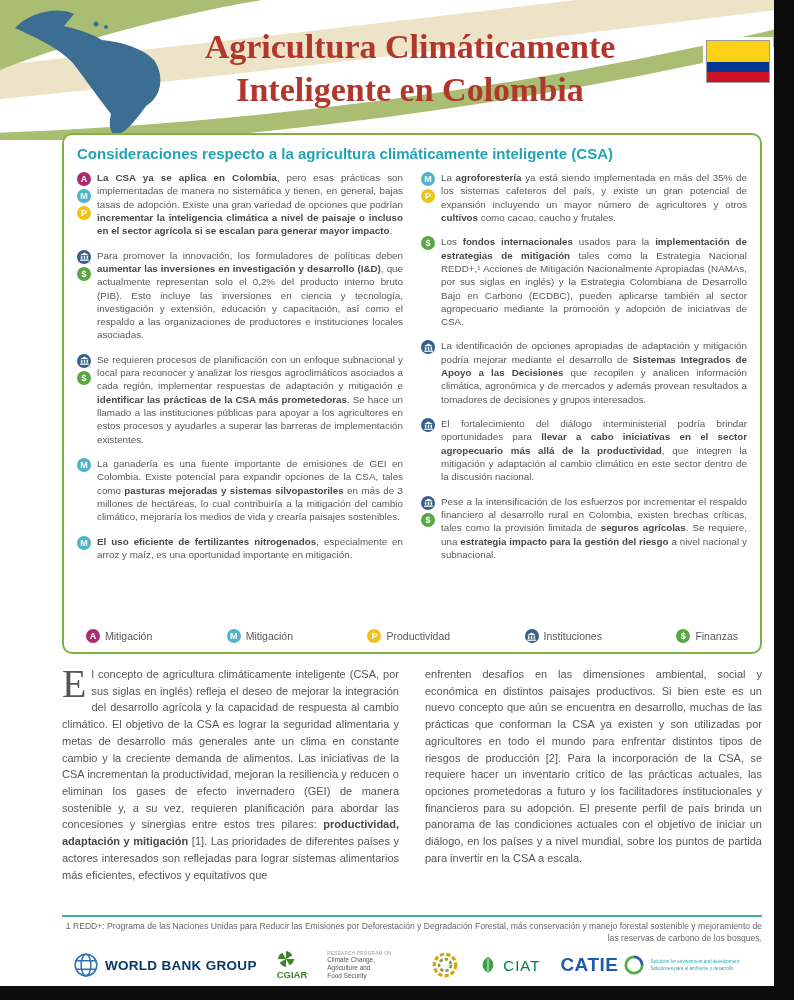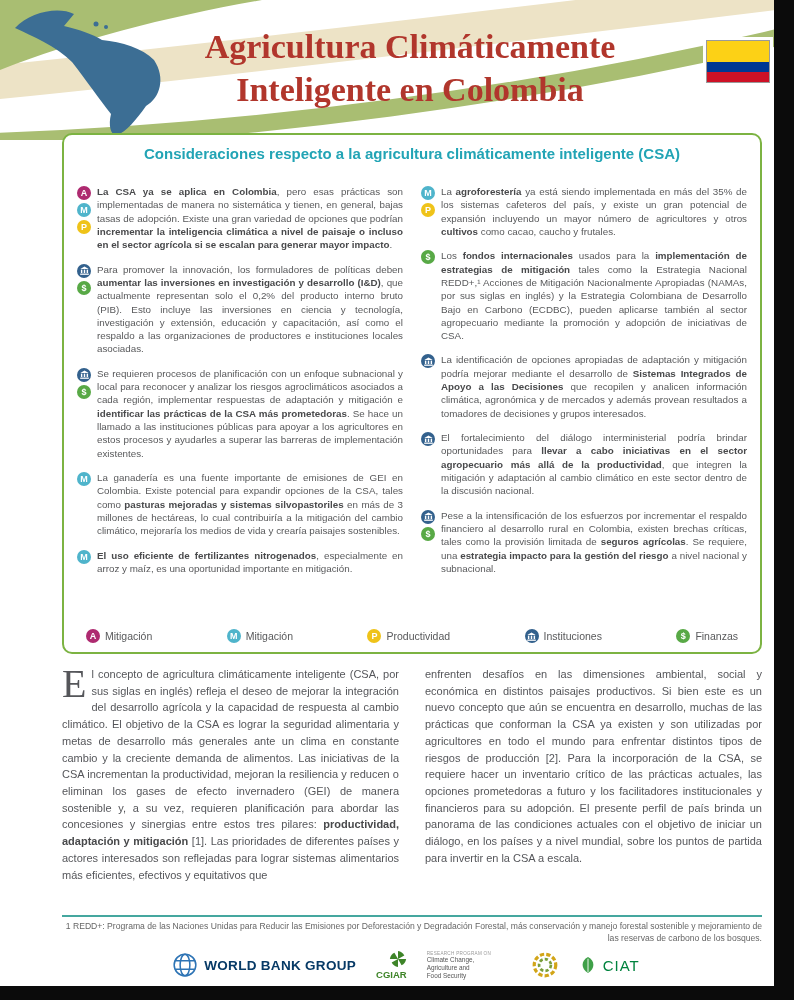--- a/index.html
+++ b/index.html
@@ -10,21 +10,21 @@
   .header-art{position:absolute;left:0;top:0;}
   .page-title{position:absolute;left:128px;top:26px;width:564px;text-align:center;
     font-family:"Liberation Serif",serif;font-weight:bold;font-size:34px;line-height:1.26;color:#B1362C;}
   .flag{position:absolute;left:706px;top:40px;width:62px;height:41px;border:1px solid #9a9a9a;box-shadow:0 0 0 3px #fff;}
   .flag .y{height:50%;background:#FCD116;}
   .flag .b{height:25%;background:#003893;}
   .flag .r{height:25%;background:#CE1126;}
 
   .box{position:absolute;left:62px;top:133px;width:700px;height:521px;border:2px solid #7CB342;border-radius:10px;
     box-sizing:border-box;padding:8px 13px;overflow:hidden;background:#fff;}
-  .box-heading{text-align:center;color:#22A4B5;font-weight:bold;font-size:15px;margin:2px 0 23px 0;}
+  .box-heading{text-align:left;color:#22A4B5;font-weight:bold;font-size:15px;margin:2px 0 9px 0;}
   .cols{display:flex;gap:18px;}
   .col{flex:1;display:flex;flex-direction:column;gap:11px;}
   .item{display:flex;gap:6px;}
   .icons{display:flex;flex-direction:column;gap:3px;flex:0 0 14px;padding-top:1px;}
   .dot{width:14px;height:14px;border-radius:50%;color:#fff;font-size:9px;font-weight:bold;
     display:inline-flex;align-items:center;justify-content:center;flex:0 0 auto;}
   .itext{font-size:9.8px;line-height:1.36;color:#58595B;text-align:justify;}
   .itext b{color:#494a4c;}
   .legend{position:absolute;left:22px;right:22px;bottom:9px;display:flex;justify-content:space-between;}
   .legend-item{display:flex;align-items:center;gap:5px;font-size:10.5px;color:#58595B;}
@@ -33,21 +33,21 @@
   .bodycol{flex:1;font-size:11px;line-height:1.52;color:#55565A;text-align:justify;}
   .bodycol b{color:#48494b;}
   .dropcap{float:left;font-family:"Liberation Serif",serif;font-size:40px;line-height:32px;padding:2px 5px 0 0;color:#55565A;}
 
   .rule{position:absolute;left:62px;top:915px;width:700px;height:2px;background:#45A79F;}
   .footnote{position:absolute;left:62px;top:921px;width:700px;font-size:8.6px;line-height:1.35;color:#666;text-align:right;}
 
   .footer{position:absolute;left:48px;top:946px;width:716px;height:38px;display:flex;align-items:center;justify-content:center;gap:20px;}
   .logo{display:flex;align-items:center;gap:6px;}
   .wb-text{font-size:13.5px;font-weight:bold;color:#073A66;letter-spacing:.3px;white-space:nowrap;}
-  .cgiar{display:flex;flex-direction:column;align-items:flex-end;gap:1px;}
+  .cgiar{display:flex;flex-direction:column;align-items:flex-start;gap:1px;}
   .cgiar-label{font-size:9.5px;font-weight:bold;color:#3E8428;}
   .ccafs-text{width:84px;line-height:1.2;}
   .ccafs-text .l0{font-size:4.6px;color:#9a9a9a;letter-spacing:.3px;}
   .ccafs-text .ln{font-size:6.4px;color:#555;}
   .ciat-label{font-size:15px;font-weight:normal;color:#00833E;letter-spacing:1px;}
   .catie-label{font-size:19px;font-weight:bold;color:#1F5CA9;letter-spacing:.5px;}
   .catie-tag{display:flex;flex-direction:column;gap:1px;}
   .catie-tag span{font-size:4.6px;color:#2AA6B5;line-height:1.2;}
 </style>
 </head>
@@ -285,18 +285,29 @@
     </svg>
 
     <div class="logo">
       <svg width="18" height="18" viewBox="0 0 20 20">
         <path d="M10 19 C2 14 2 5 10 1 C18 5 18 14 10 19 Z" fill="#3FA048"></path>
         <path d="M10 3 V18" stroke="#fff" stroke-width="1"></path>
       </svg>
       <span class="ciat-label">CIAT</span>
     </div>
 
+    <div class="logo">
+      <span class="catie-label">CATIE</span>
+      <svg width="20" height="20" viewBox="0 0 22 22">
+        <path d="M11 2 A9 9 0 1 0 20 11" fill="none" stroke="#4FAE46" stroke-width="3"></path>
+        <path d="M20 11 A9 9 0 0 0 11 2" fill="none" stroke="#1F5CA9" stroke-width="3"></path>
+      </svg>
+      <div class="catie-tag">
+        <span>Solutions for environment and development</span>
+        <span>Soluciones para el ambiente y desarrollo</span>
+      </div>
+    </div>
 
   </div>
 
   <div class="edge-right"></div>
   <div class="edge-bottom"></div>
 </div>
 
 </body></html>

